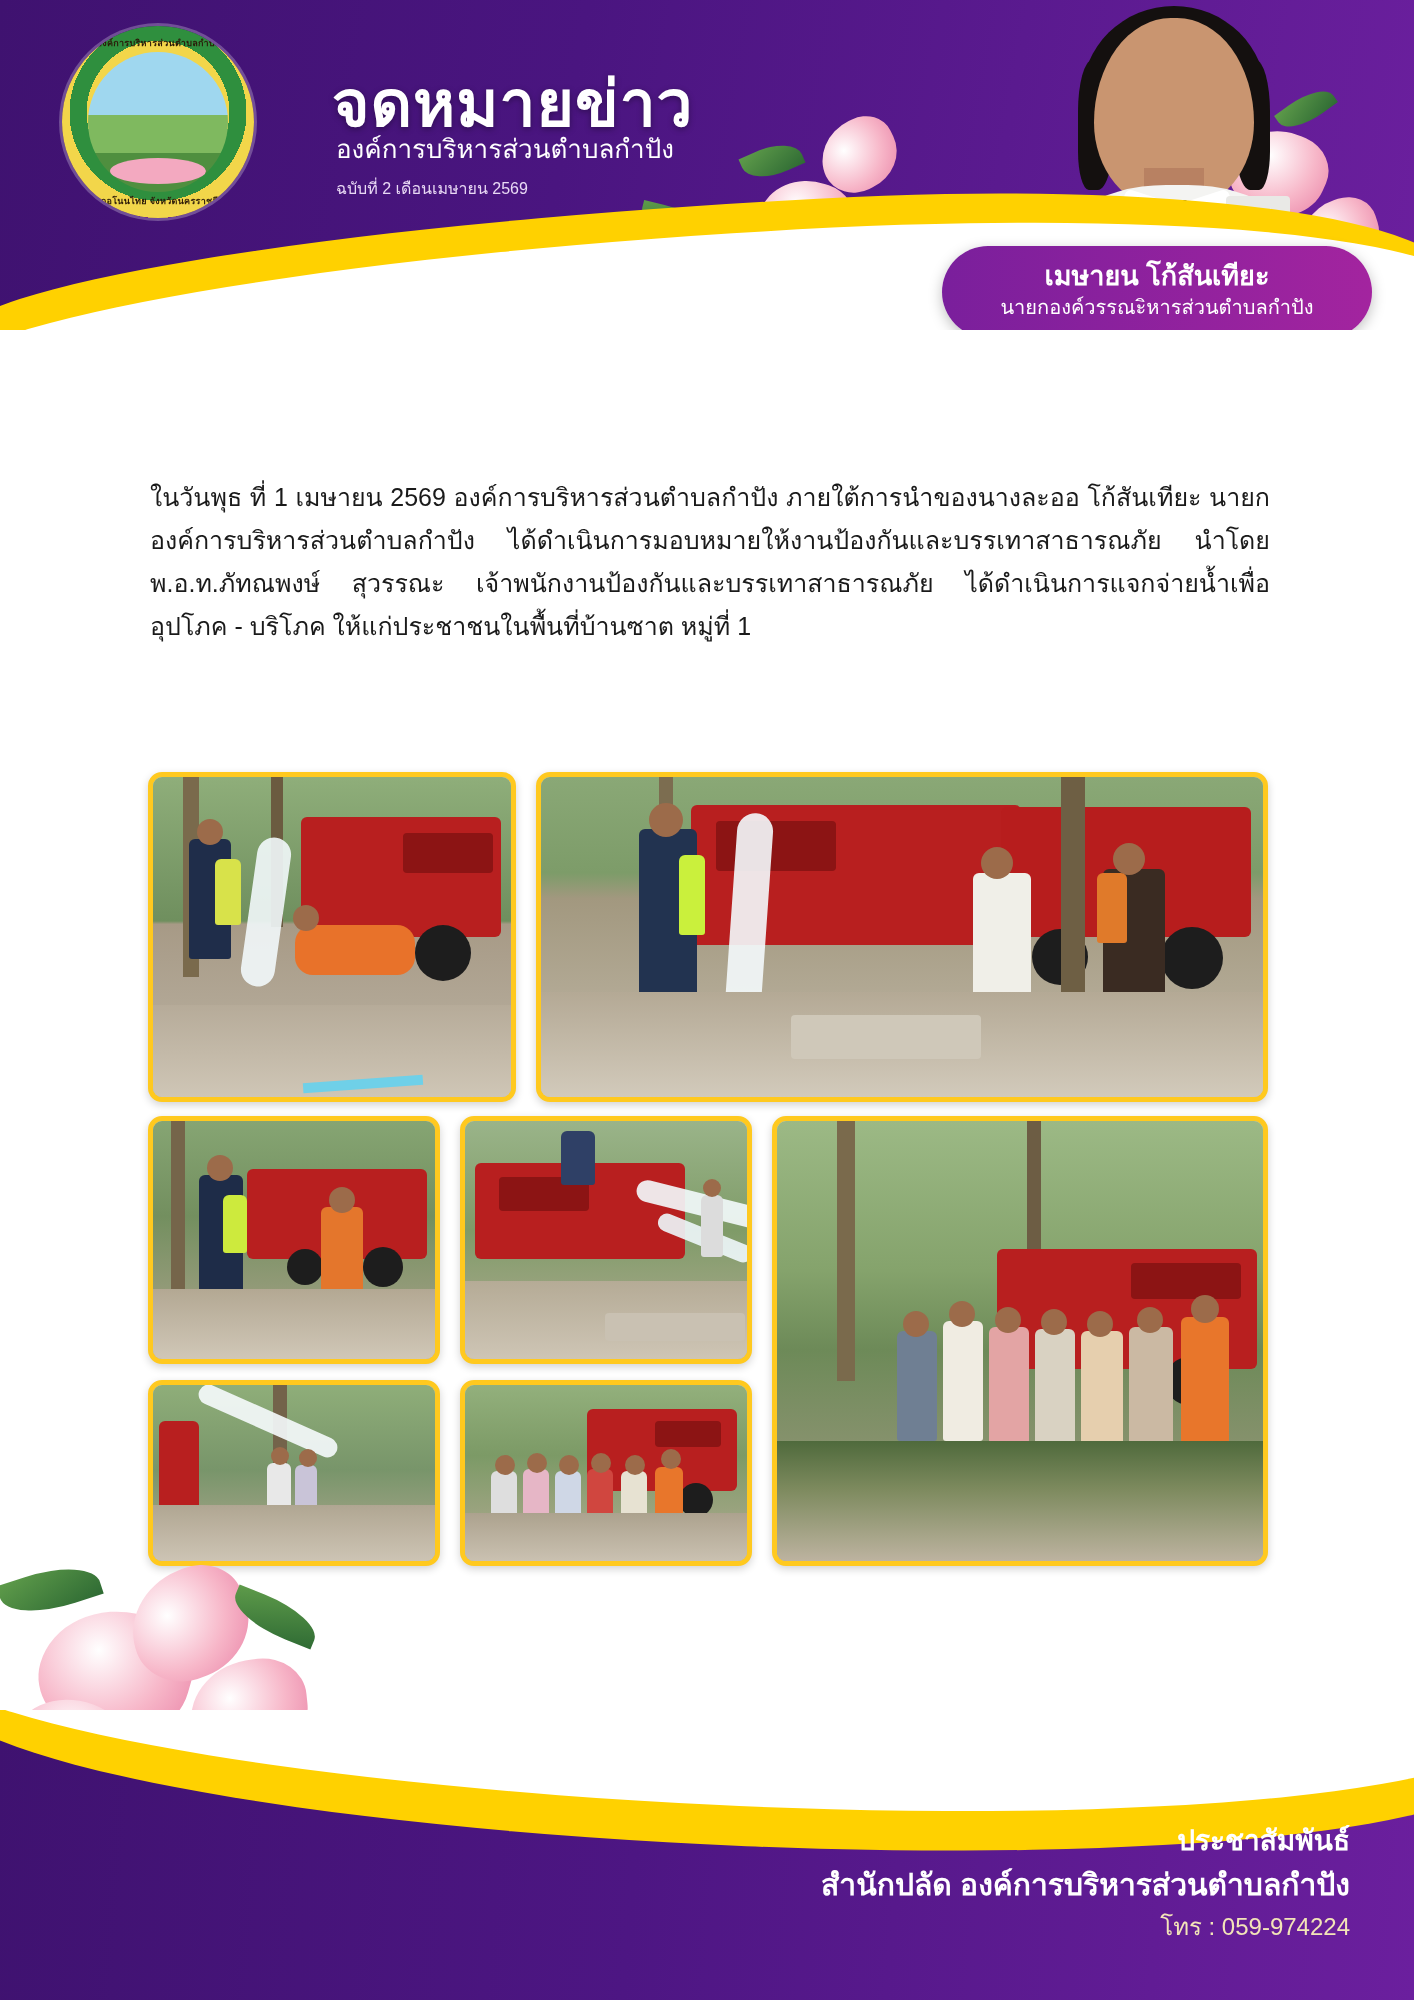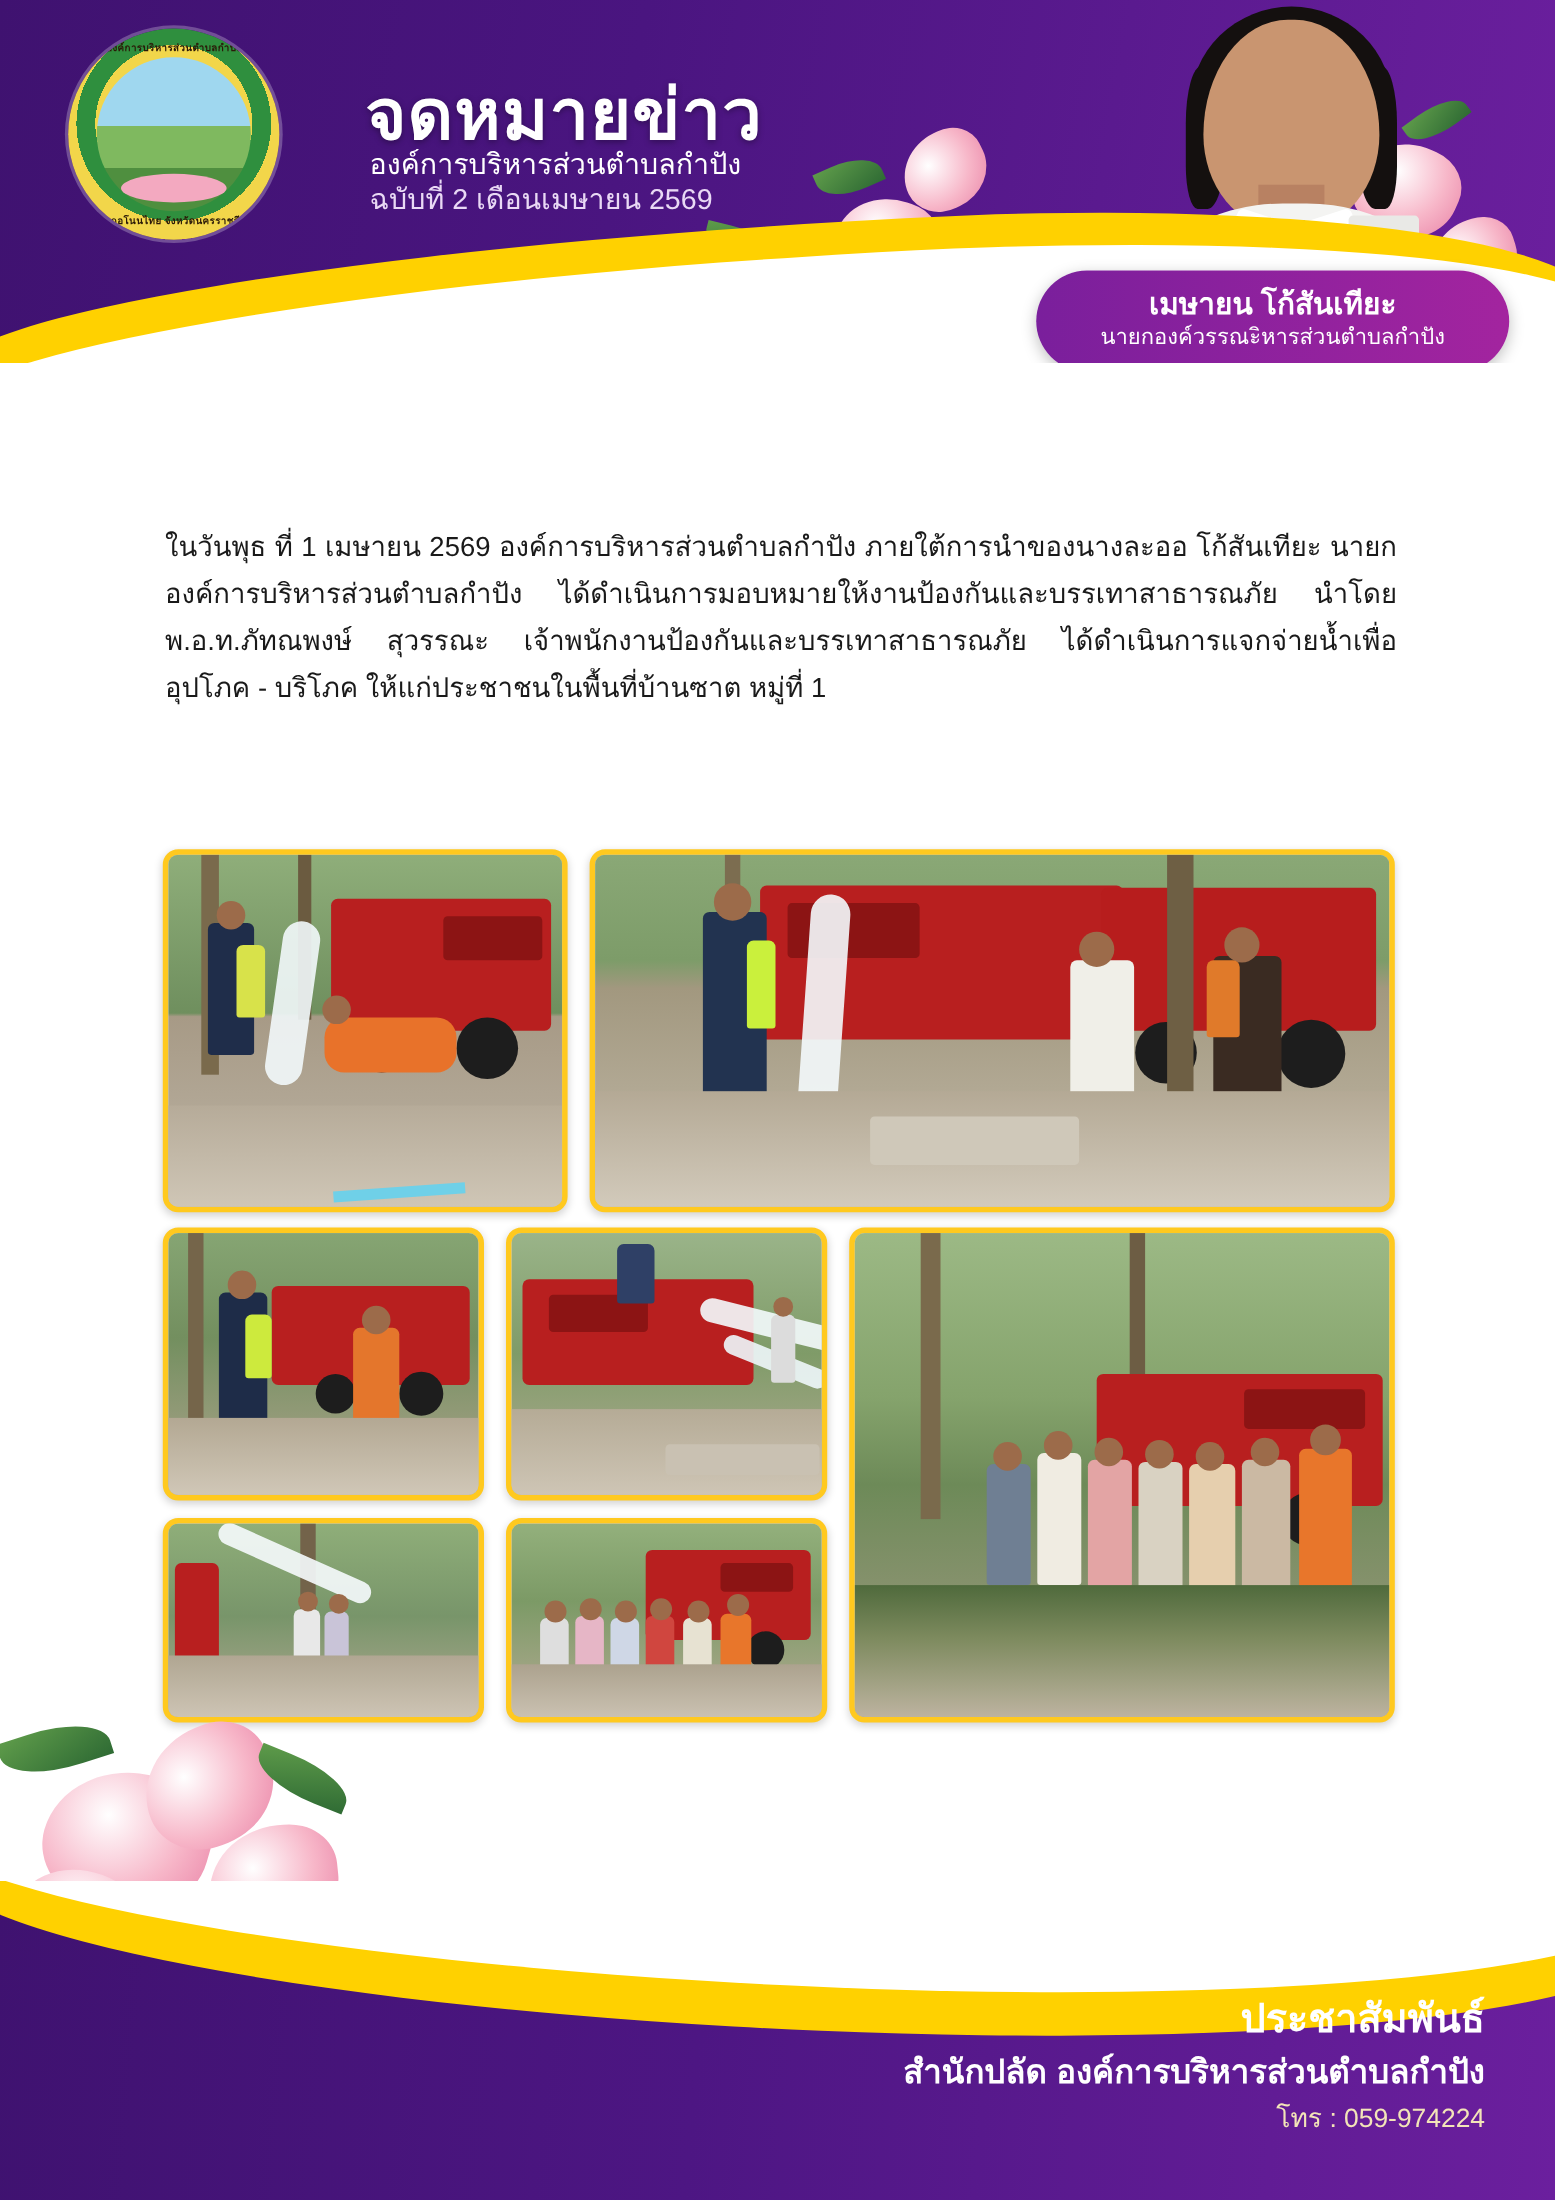--- a/index.html
+++ b/index.html
@@ -93,23 +93,23 @@
     text-shadow: 0 2px 6px rgba(0,0,0,.35);
   }
   .head-sub1 {
     position: absolute;
     left: 336px; top: 128px;
     color: #ffffff;
     font-size: 26px;
   }
   .head-sub2 {
     position: absolute;
-    left: 336px; top: 160px;
+    left: 336px; top: 176px;
     color: #e9d9f5;
-    font-size: 26px;
+    font-size: 16px;
   }
 
   
   .portrait {
     position: absolute;
     right: 90px; top: 0;
     width: 300px; height: 300px;
     overflow: hidden;
   }
   .portrait .head-shape {
@@ -277,21 +277,21 @@
     background: #ffffff;
     border-radius: 0 0 50% 50% / 0 0 120px 110px;
     transform: rotate(2.8deg);
   }
   .footer-text {
     position: absolute;
     right: 64px; bottom: 52px;
     text-align: right;
     color: #ffffff;
   }
-  .footer-text .ft1 { font-size: 36px; font-weight: bold; line-height: 1.5; }
+  .footer-text .ft1 { font-size: 28px; font-weight: bold; line-height: 1.5; }
   .footer-text .ft2 { font-size: 30px; font-weight: bold; line-height: 1.5; }
   .footer-text .ft3 { font-size: 24px; color: #f3e4b8; line-height: 1.7; }
 
   .corner-flowers { position: absolute; left: 0; bottom: 120px; width: 430px; height: 430px; }
 </style>
 </head>
 <body>
 
 <div class="page">
 

